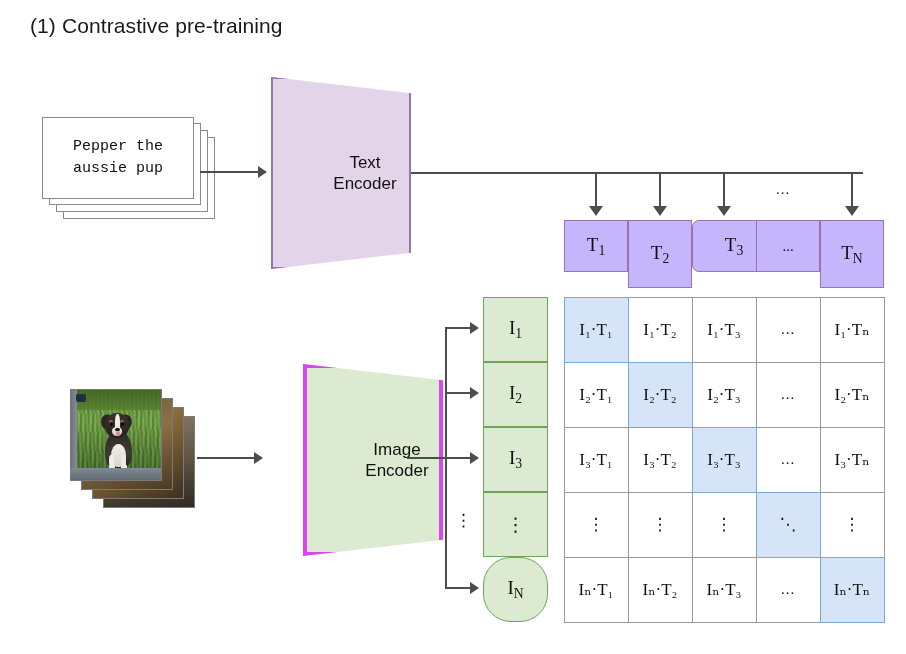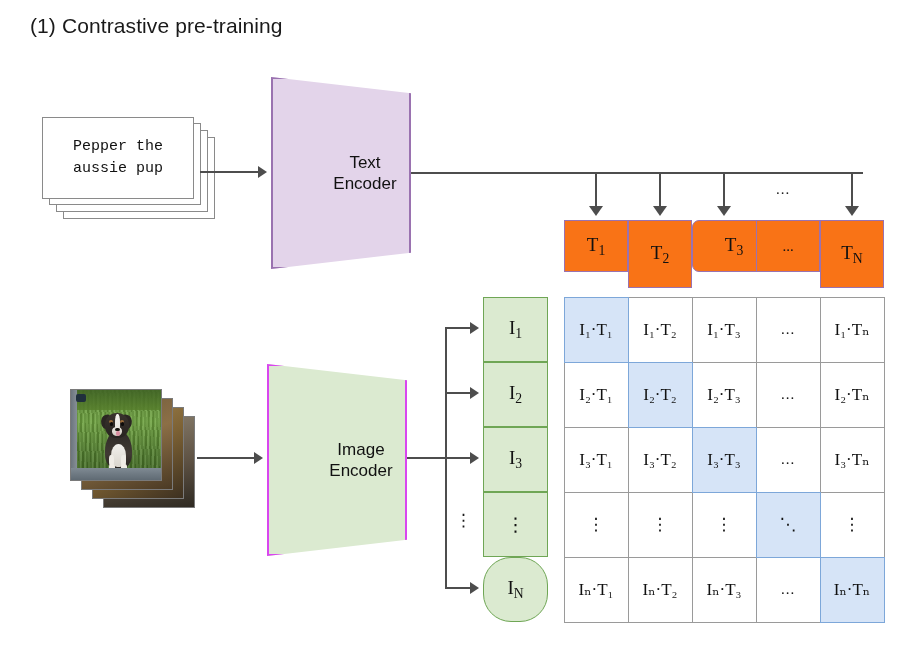--- a/index.html
+++ b/index.html
@@ -142,22 +142,23 @@
     box-sizing: border-box;
     padding-left: 48px;
   }
   #text-encoder {
     background: #e3d4ea;
     border: 2px solid #9a72b0;
     clip-path: polygon(0% 0%, 100% 8.5%, 100% 91.5%, 0% 100%);
   }
   #image-encoder {
     background: #dbead0;
-    border: 2px solid #d946ef;
+    border: 4px solid #d946ef;
     clip-path: polygon(0% 0%, 100% 8.5%, 100% 91.5%, 0% 100%);
+    margin-left: 36px;
   }
   .encoder-label { position: relative; z-index: 2; }
 
   
   .line { background: #4d4d4d; }
   .hline { height: 2px; }
   .vline { width: 2px; }
   .arrow-r {
     width: 0; height: 0;
     border-left: 9px solid #4d4d4d;
@@ -166,21 +167,21 @@
   }
   .arrow-d {
     width: 0; height: 0;
     border-top: 10px solid #4d4d4d;
     border-left: 7px solid transparent;
     border-right: 7px solid transparent;
   }
 
   
   .tcell {
-    background: #f97316;
+    background: #c4b5fd;
     border: 1px solid #9a72b0;
     box-sizing: border-box;
     display: flex; align-items: center; justify-content: center;
     font-family: "Liberation Serif", "DejaVu Serif", serif;
     font-size: 19px;
     color: #111111;
   }
   .icell {
     background: #dbead0;
     border: 1px solid #6fa655;

